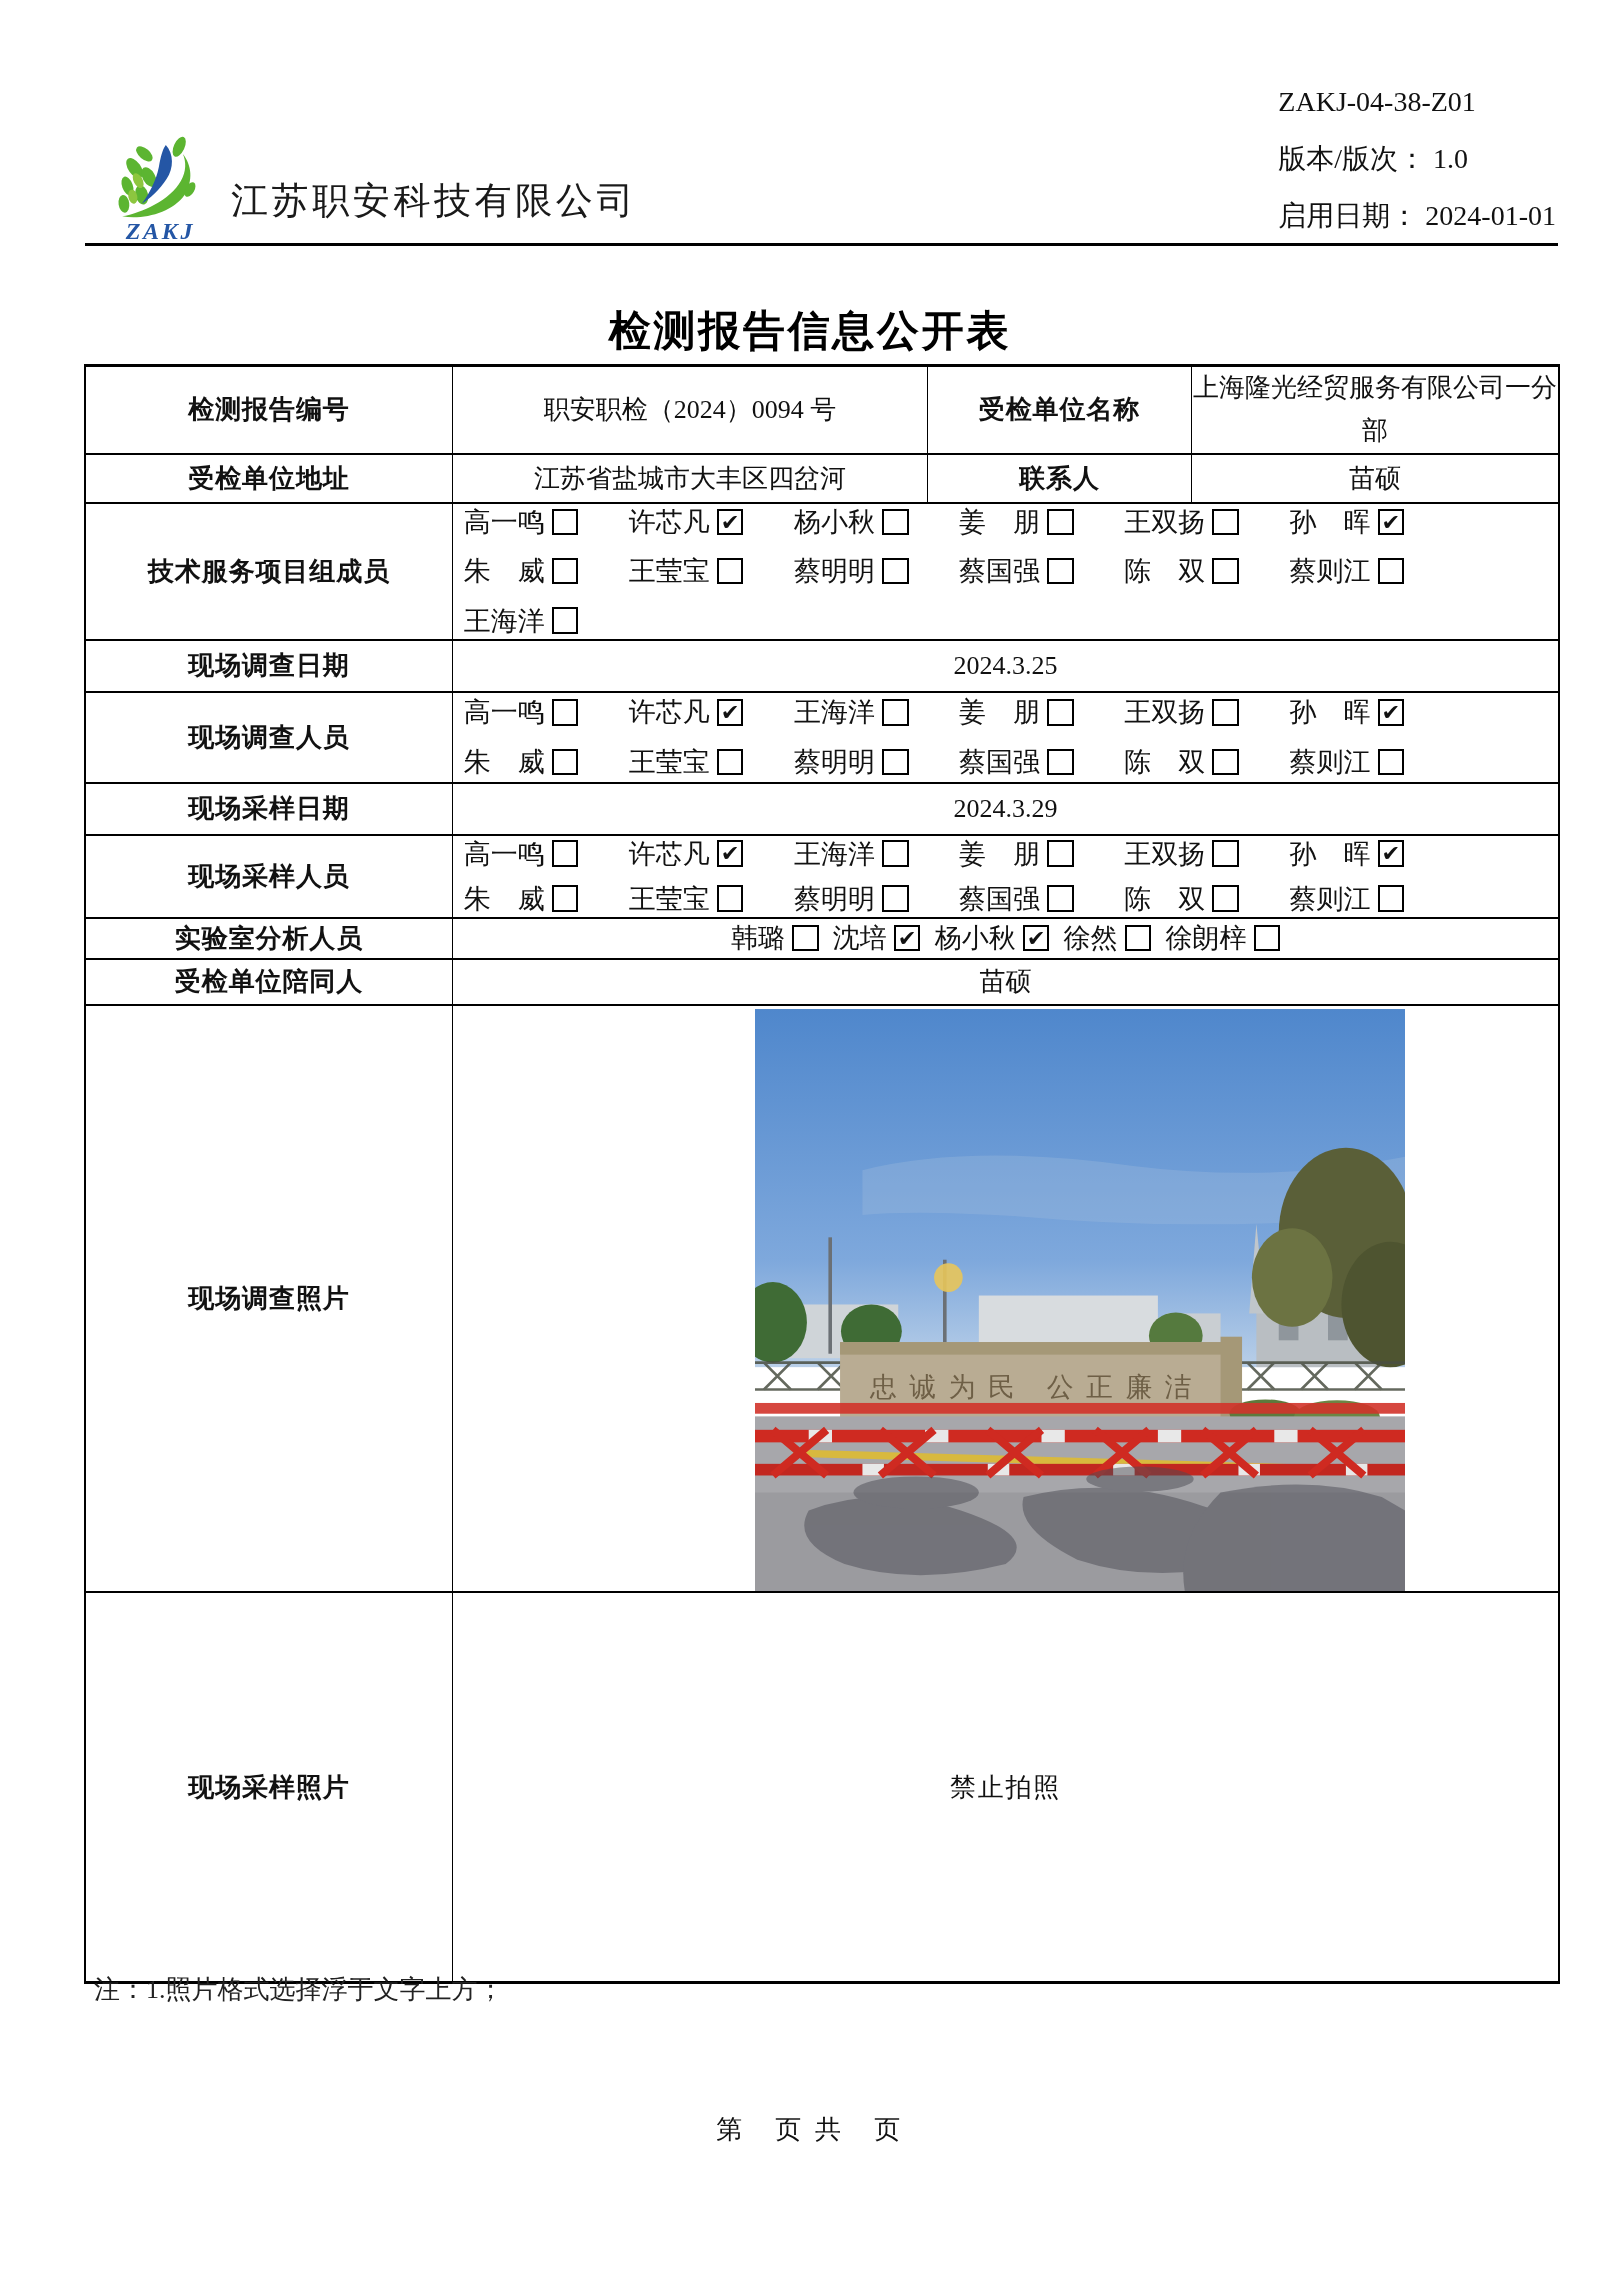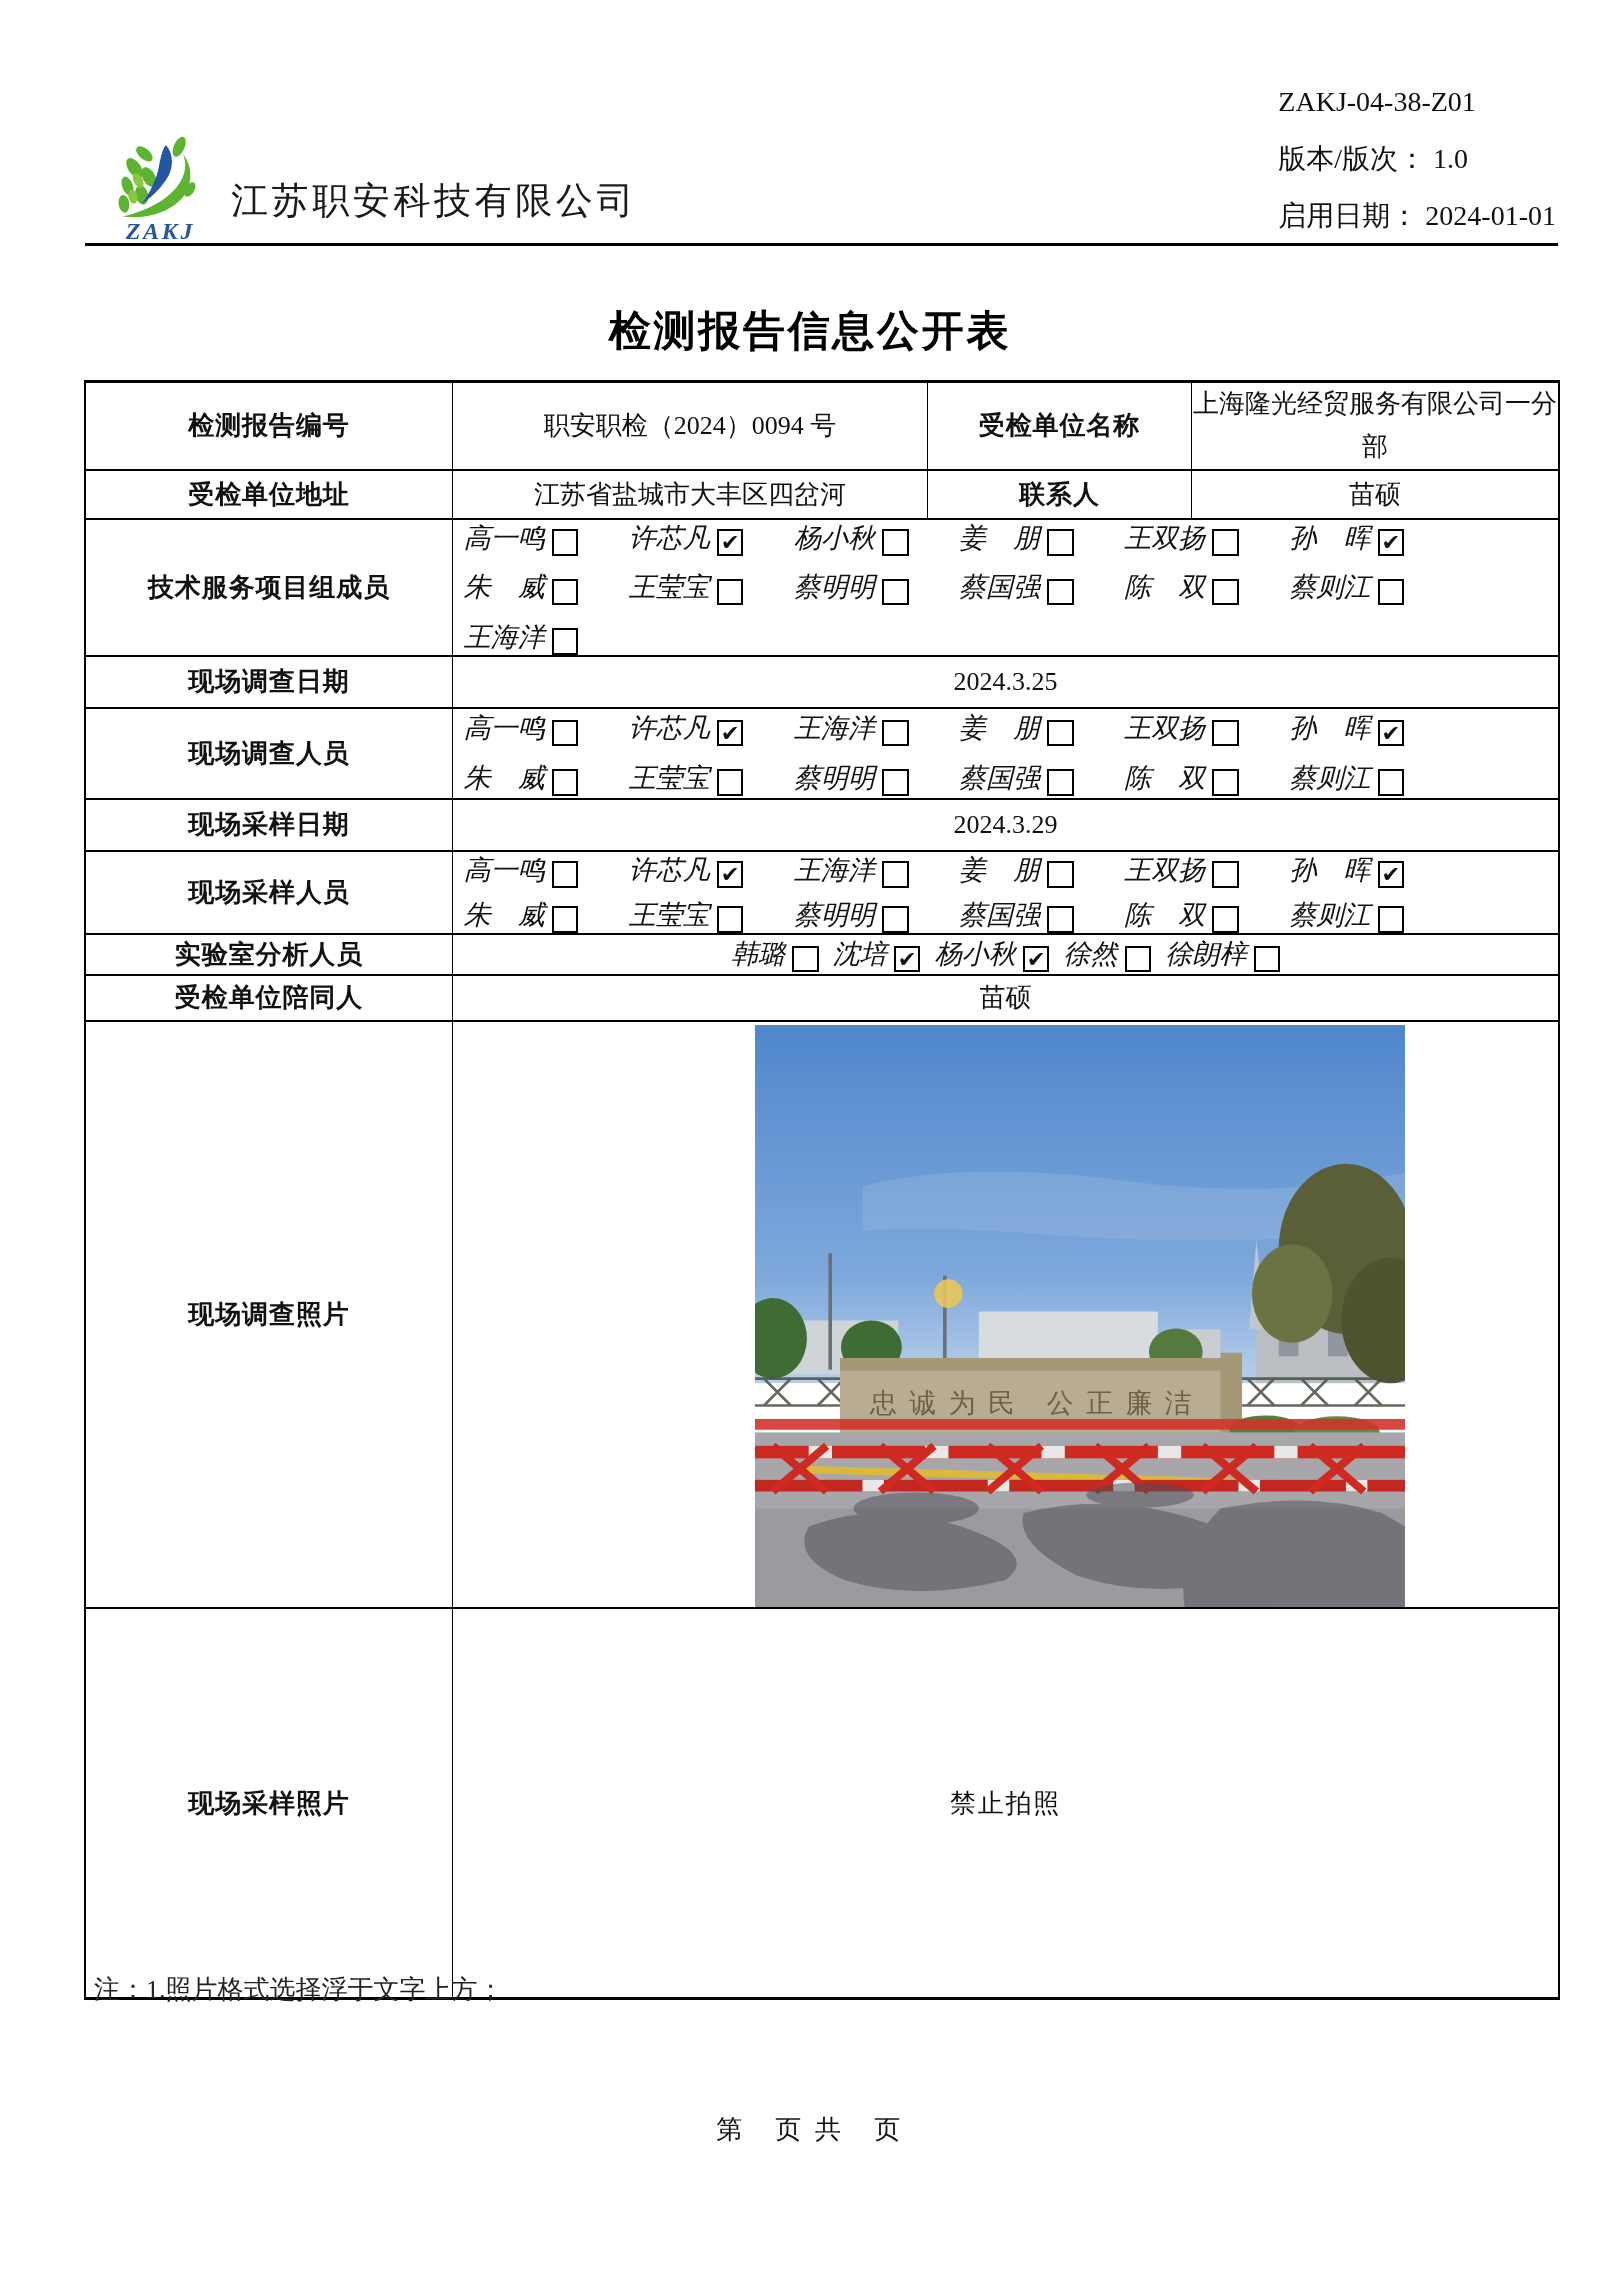--- a/index.html
+++ b/index.html
@@ -27,21 +27,21 @@
   }
   
   .doc-title{
     position:absolute;left:0;top:303px;width:100%;
     text-align:center;font-size:42px;font-weight:bold;letter-spacing:2.7px;
     font-family:"Liberation Sans","DejaVu Sans",sans-serif;color:#000;
   }
   
   table.main{
     position:absolute;left:85px;top:365px;width:1473px;
-    border-collapse:collapse;table-layout:fixed;margin-top:16px;
+    border-collapse:collapse;table-layout:fixed;
   }
   table.main td{
     border-left:1.8px solid #000;border-right:1.8px solid #000;
     border-top:2.7px solid #000;border-bottom:2.7px solid #000;
     padding:0;vertical-align:middle;text-align:center;
     font-size:26px;color:#111;overflow:hidden;
   }
   table.main{border:0.9px solid #000;outline:0.9px solid #000;}
   td.lbl{
     font-weight:bold;font-size:27px;letter-spacing:0.9px;
@@ -50,21 +50,21 @@
   td.val{font-family:"Liberation Serif","DejaVu Serif",serif;}
   td.wrapval{line-height:1.65;padding:3.6px 12.5px;}
   
   .staff-cell{display:flex;flex-direction:column;justify-content:center;gap:13.4px;}
   .cb-line{
     display:flex;justify-content:space-between;align-items:center;
     padding:0 154px 0 10.7px;font-size:27px;
   }
   .cb-line.single{justify-content:flex-start;}
   .cb-line.center-line{justify-content:center;gap:14.3px;padding:0;}
-  .cb-item{white-space:nowrap;display:inline-flex;align-items:flex-end;font-style:italic;}
+  .cb-item{white-space:nowrap;display:inline-flex;align-items:center;}
   .cb-box{
     display:inline-flex;align-items:center;justify-content:center;
     width:22.4px;height:22.4px;border:2.7px solid #000;margin-left:7.2px;
     font-size:22.4px;font-weight:bold;line-height:1;background:#fff;flex:none;
   }
   .cb-box.checked{font-family:"DejaVu Sans",sans-serif;}
   
   .photo-wrap{text-align:left;}
   .site-photo{display:inline-block;margin-left:148px;margin-top:3.6px;vertical-align:middle;}
   .forbid{font-size:27px;letter-spacing:1.8px;}

